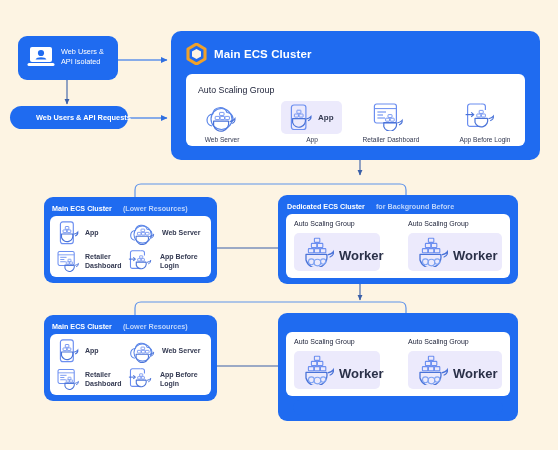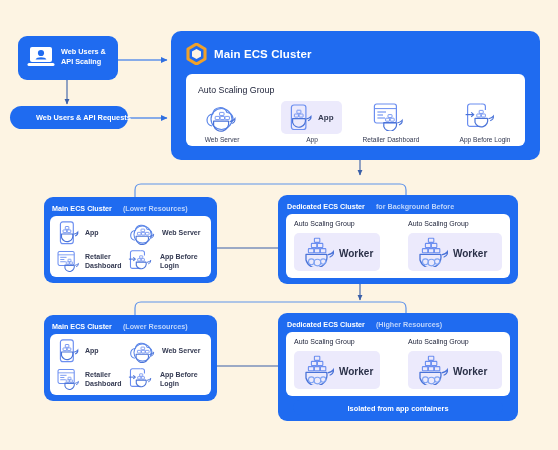--- a/index.html
+++ b/index.html
@@ -67,21 +67,21 @@
   .inline-label{
     position:absolute;
     color:#343a52;
     font-size:7px;
     font-weight:bold;
     line-height:8.5px;
   }
   .worker-label{
     position:absolute;
     color:#2a3048;
-    font-size:10px;
+    font-size:13px;
     font-weight:bold;
     white-space:nowrap;
   }
   .pill-label{
     position:absolute;
     color:#fff;
     font-size:7.4px;
     font-weight:bold;
     white-space:nowrap;
     text-align:center;
@@ -90,21 +90,21 @@
     position:absolute;
     color:#fff;
     font-size:7.4px;
     font-weight:bold;
     white-space:nowrap;
   }
   .entry-label{
     position:absolute;
     color:#ffffff;
     font-size:7.3px;
-    font-weight:bold;
+    font-weight:normal;
     line-height:9.5px;
     white-space:nowrap;
   }
 
   .icon{position:absolute;display:block;}
   .conn{position:absolute;}
 </style>
 </head>
 <body>
 
@@ -151,21 +151,21 @@
   <div class="bluebox" style="left:18px;top:36px;width:100px;height:44px;">
   </div>
   <svg class="icon" style="left:27px;top:45px;width:28px;height:26px;" viewBox="0 0 28 26">
     <rect x="3" y="2" width="22" height="15" rx="2" fill="#ffffff"></rect>
     <circle cx="14" cy="8" r="3.1" fill="#1f6bf0"></circle>
     <path d="M8.6,14.6 C9.4,11.6 18.6,11.6 19.4,14.6 Z" fill="#1f6bf0"></path>
     <rect x="0.5" y="18" width="27" height="3" rx="1.5" fill="#ffffff"></rect>
   </svg>
   <div class="entry-label" style="left:61px;top:47px;">
     <span>Web Users &amp;</span><br>
-    <span>API Scaling</span>
+    <span>API Isolated</span>
   </div>
 
   <div class="bluebox" style="left:10px;top:106px;width:118px;height:23px;border-radius:11.5px;">
   </div>
   <div class="chip-label" style="left:36px;top:113px;">Web Users &amp; API Requests</div>
 
   <div class="bluebox" style="left:171px;top:31px;width:369px;height:129px;border-radius:10px;">
   </div>
   <svg class="icon" style="left:186px;top:43px;width:21px;height:22px;" viewBox="0 0 21 22">
     <path d="M10.5,1 L19,6 L19,16 L10.5,21 L2,16 L2,6 Z" fill="none" stroke="#f0a12a" stroke-width="3.1" stroke-linejoin="round"></path>
@@ -397,24 +397,20 @@
     <path d="M10,15.4 L22.4,15.4 a5.8,5.8 0 0 1 -12.4,4 Z" fill="none" stroke="#4a73d8" stroke-width="1.4" stroke-linejoin="round"></path>
     <path d="M23.4,15.8 q3.6,-0.7 5,-2.7 q0.4,3.3 -3.2,4.6" fill="none" stroke="#4a73d8" stroke-width="1.2"></path>
   </svg>
   <div class="inline-label" style="left:160px;top:371px;">
     <span>App Before</span><br>
     <span>Login</span>
   </div>
 
   <div class="bluebox" style="left:278px;top:313px;width:240px;height:108px;">
   </div>
-  <div class="hdr-small" style="left:287px;top:320px;">
-    <span>Dedicated ECS Cluster</span>
-    <span class="dim">(Higher Resources)</span>
-  </div>
   <div class="whitepanel" style="left:286px;top:332px;width:224px;height:64px;">
   </div>
 
   <div class="asg-title sm" style="left:294px;top:338px;">Auto Scaling Group</div>
   <div class="lavender" style="left:294px;top:351px;width:86px;height:38px;">
   </div>
   <svg class="icon" style="left:302px;top:354px;width:32px;height:31px;" viewBox="0 0 32 31">
     <rect x="12.4" y="2.2" width="5.4" height="4.2" rx="0.6" fill="none" stroke="#6b8ef0" stroke-width="1.1"></rect>
     <rect x="9.4" y="7.4" width="5.4" height="4.2" rx="0.6" fill="none" stroke="#6b8ef0" stroke-width="1.1"></rect>
     <rect x="15.4" y="7.4" width="5.4" height="4.2" rx="0.6" fill="none" stroke="#6b8ef0" stroke-width="1.1"></rect>
@@ -442,15 +438,14 @@
     <path d="M4,18.4 L24.6,18.4 a9.6,9.6 0 0 1 -20.6,5.6 Z" fill="none" stroke="#4a73d8" stroke-width="1.3" stroke-linejoin="round"></path>
     <path d="M25.6,18.8 q4.4,-0.9 5.8,-3.2 q0.6,4 -3.8,5.6" fill="none" stroke="#4a73d8" stroke-width="1.2"></path>
     <circle cx="9.4" cy="25.8" r="2.9" fill="none" stroke="#7ea2f2" stroke-width="1.1"></circle>
     <circle cx="15.4" cy="26.6" r="3.3" fill="none" stroke="#7ea2f2" stroke-width="1.1"></circle>
     <circle cx="21.2" cy="25.6" r="2.7" fill="none" stroke="#7ea2f2" stroke-width="1.1"></circle>
   </svg>
   <div class="worker-label" style="left:453px;top:366px;">Worker</div>
 
   <div class="bluebox" style="left:293px;top:400px;width:210px;height:15px;border-radius:7.5px;">
   </div>
-  <div class="pill-label" style="left:293px;top:404px;width:210px;">Isolated from app containers</div>
 
 </div>
 
 </body></html>

